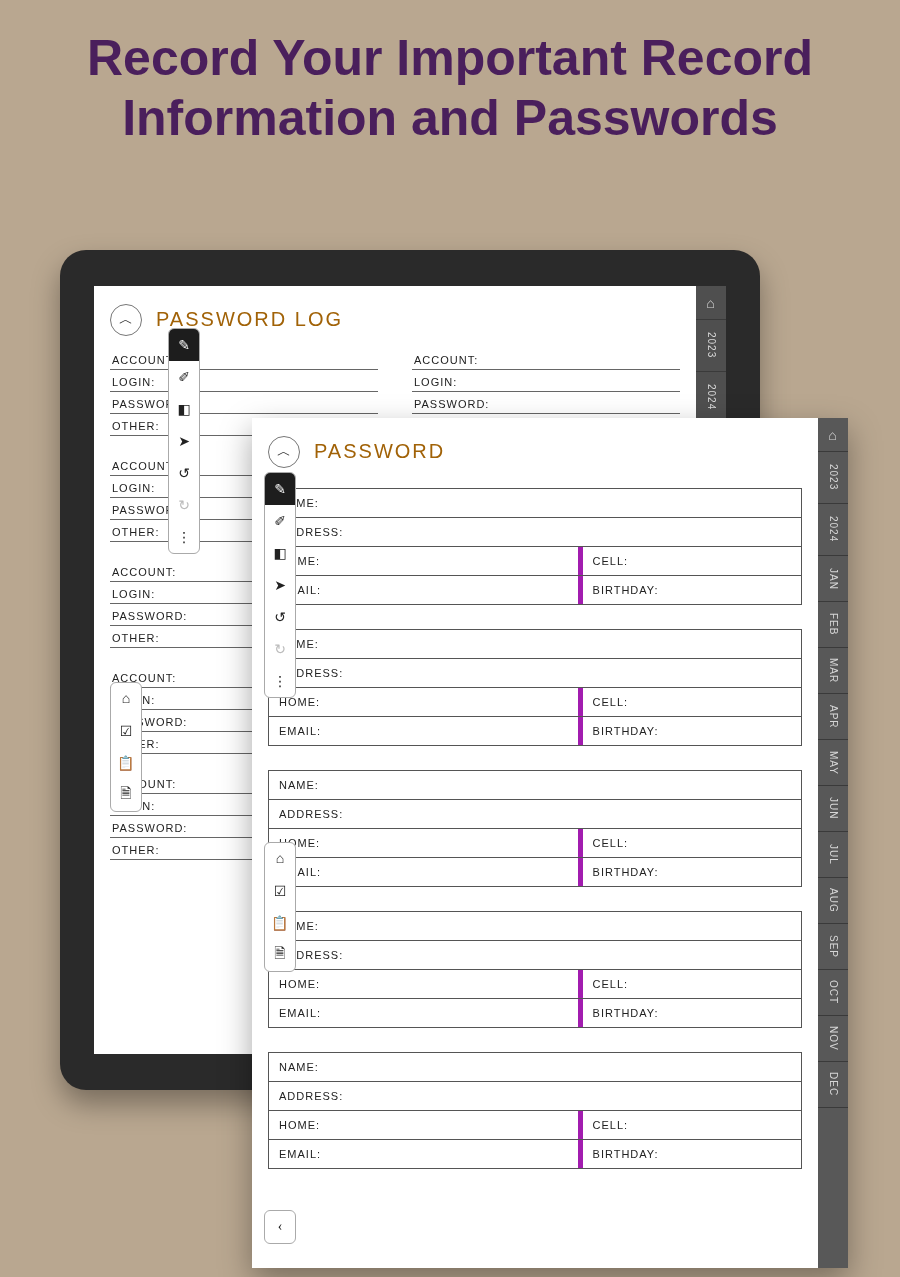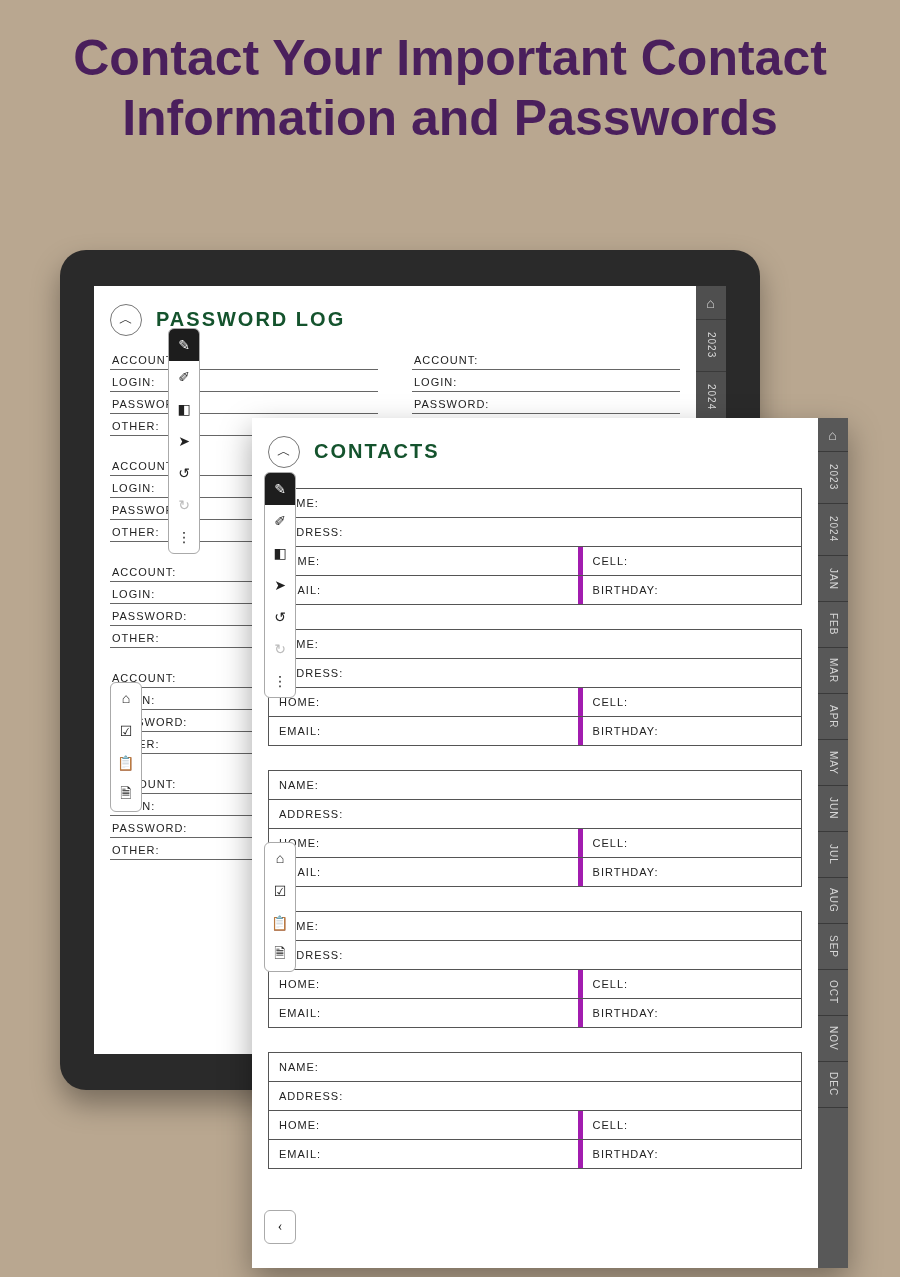--- a/index.html
+++ b/index.html
@@ -87,24 +87,23 @@
     display: flex; align-items: center; justify-content: center;
     font-size: 14px;
     color: #333;
     margin-bottom: 8px;
   }
 
   .page-title {
     font-family: 'Arial', sans-serif;
     letter-spacing: 2px;
     font-size: 20px;
-    color: #14532d;
+    color: #a16207;
     margin-bottom: 10px;
     display: inline-block;
-    font-weight: bold;
   }
   .page-header {
     display: flex;
     align-items: center;
     gap: 14px;
   }
 
   
   .pw-cols {
     display: flex;
@@ -198,21 +197,21 @@
   
   .toolbar-front-pen { left: 264px; top: 472px; }
   .toolbar-front-nav { left: 264px; top: 842px; }
   .toolbar-front-back { left: 264px; top: 1210px; width:32px; }
 
   .chev { font-family: Arial; }
 </style>
 </head>
 <body>
 
-<div class="hero-title">Contact Your Important Contact Information and Passwords</div>
+<div class="hero-title">Record Your Important Record Information and Passwords</div>
 
 <div class="tablet">
   <div class="tablet-screen">
     <div class="page-wrap">
       <div class="page-main">
         <div class="page-header">
           <div class="collapse-btn">
               <span class="chev">︿</span>
             </div>
           <div class="page-title">PASSWORD LOG</div>
@@ -285,21 +284,21 @@
   <div class="tb-item">📋</div>
   <div class="tb-item">🗎</div>
 </div>
 
 <div class="front-sheet">
   <div class="front-main">
     <div class="page-header">
       <div class="collapse-btn">
           <span class="chev">︿</span>
         </div>
-      <div class="page-title">CONTACTS</div>
+      <div class="page-title">PASSWORD</div>
     </div>
 
     <div class="contact-block">
       <div class="contact-row">
           <div class="contact-cell">NAME:</div>
         </div>
       <div class="contact-row">
           <div class="contact-cell">ADDRESS:</div>
         </div>
       <div class="contact-row">

